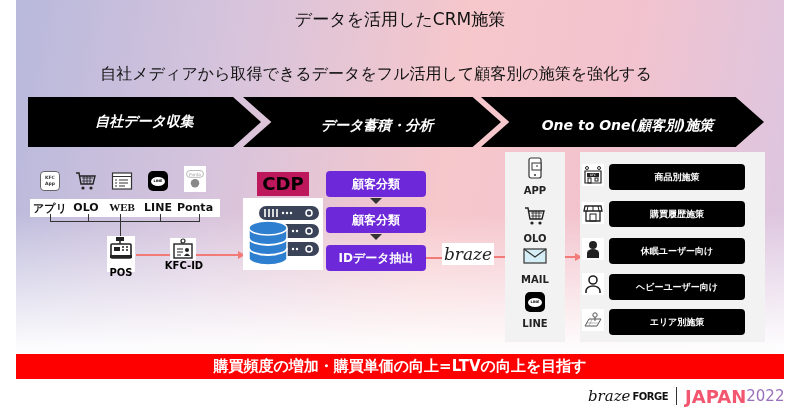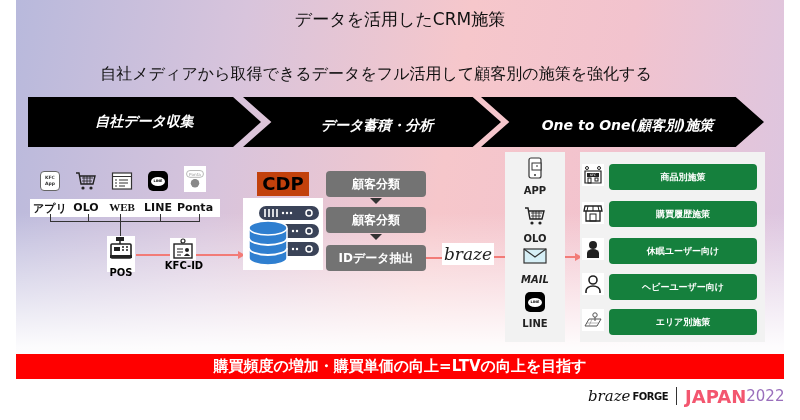--- a/index.html
+++ b/index.html
@@ -43,38 +43,38 @@
 
   .pos-box { left: 107px; top: 236px; width: 28px; height: 36px; background:#fff; }
   .pos-label { left: 104px; top: 260px; width: 34px; text-align:center; font-size: 10px; font-weight: bold; margin-top: 7px; }
   .kfcid-box { left: 170px; top: 238px; width: 26px; height: 22px; background:#fff; }
   .kfcid-label { left: 160px; top: 260px; width: 48px; text-align:center; font-size: 10px; font-weight: bold; }
 
   .red-line { height: 2px; background: #f27b77; }
   .arrow-head { width: 0; height: 0; border-top: 4px solid transparent; border-bottom: 4px solid transparent; border-left: 7px solid #f27b77; }
 
   
-  .cdp-title { left: 257px; top: 172px; width: 52px; height: 24px; background:#c2410c; font-size: 18px; font-weight: bold; text-align:center; line-height: 24px; }
+  .cdp-title { left: 257px; top: 172px; width: 52px; height: 24px; background:#be185d; font-size: 18px; font-weight: bold; text-align:center; line-height: 24px; }
   .cdp-box { left: 243px; top: 198px; width: 80px; height: 72px; background: #fff; }
 
-  .step { left: 326px; width: 100px; height: 26px; background: #737373; border-radius: 4px; color: #fff;
+  .step { left: 326px; width: 100px; height: 26px; background: #6d28d9; border-radius: 4px; color: #fff;
           font-size: 12px; font-weight: bold; display:flex; align-items:center; justify-content:center; }
   .step-arrow { left: 370px; width: 0; height: 0; border-left: 6px solid transparent; border-right: 6px solid transparent; border-top: 6px solid #333; }
 
   .braze-box { left: 442px; top: 243px; width: 52px; height: 22px; background: #fff;
                font-family: "DejaVu Serif", serif; font-style: italic; font-size: 17px; line-height: 22px; text-align:center; color:#222; }
 
   
   .channel-panel { left: 505px; top: 152px; width: 60px; height: 190px; background: #f2f2f2; }
   .ch-item { left: 505px; width: 60px; text-align:center; }
   .ch-label { font-size: 10px; font-weight: bold; color: #222; margin-top: 2px; }
 
   
   .measure-panel { left: 580px; top: 152px; width: 185px; height: 190px; background: #f2f2f2; }
-  .measure-btn { left: 609px; width: 148px; height: 26px; background: #15803d; border-radius: 4px;
+  .measure-btn { left: 609px; width: 136px; height: 26px; background: #000000; border-radius: 4px;
                  color: #fff; font-size: 9px; font-weight: bold; display:flex; align-items:center; justify-content:center; }
   .measure-icon { left: 582px; width: 22px; height: 22px; background:#fff; display:flex; align-items:center; justify-content:center; }
 
   .banner { left: 16px; top: 354px; width: 768px; height: 25px; background: #ff0000; color: #fff;
             font-size: 15px; font-weight: bold; display:flex; align-items:center; justify-content:center; }
 
   .footer { left: 588px; top: 385px; height: 22px; display:flex; align-items:center; }
   .f-braze { font-family: "DejaVu Serif", serif; font-style: italic; font-size: 15px; color:#111; }
   .f-forge { font-size: 10px; font-weight: bold; color:#111; margin-left: 2px; letter-spacing: -0.5px; }
   .f-sep { width: 1px; height: 18px; background:#333; margin: 0 8px; }
@@ -233,21 +233,21 @@
   <div>
     <svg width="22" height="22" viewBox="0 0 22 22">
         <path d="M1 3 L4 3 L6 14 L18 14 L20 6 L5 6" fill="none" stroke="#222" stroke-width="1.4"></path>
         <path d="M7 8h11M7 11h10M9 6v8M12 6v8M15 6v8" stroke="#222" stroke-width="0.8"></path>
         <circle cx="8" cy="18" r="1.6" fill="#222"></circle>
         <circle cx="16" cy="18" r="1.6" fill="#222"></circle>
       </svg>
   </div>
   <div class="ch-label">OLO</div>
 </div>
-<div class="abs ch-item" style="top:248px;font-style:italic;">
+<div class="abs ch-item" style="top:248px;">
   <div>
     <svg width="24" height="16" viewBox="0 0 24 16">
         <rect x="1" y="1" width="22" height="14" fill="#d6eff6" stroke="#333" stroke-width="1.2"></rect>
         <path d="M1 1 L12 9 L23 1" fill="none" stroke="#333" stroke-width="1.2"></path>
       </svg>
   </div>
   <div class="ch-label" style="margin-top:6px;">MAIL</div>
 </div>
 <div class="abs ch-item" style="top:292px;">
   <div style="display:flex; justify-content:center;">

